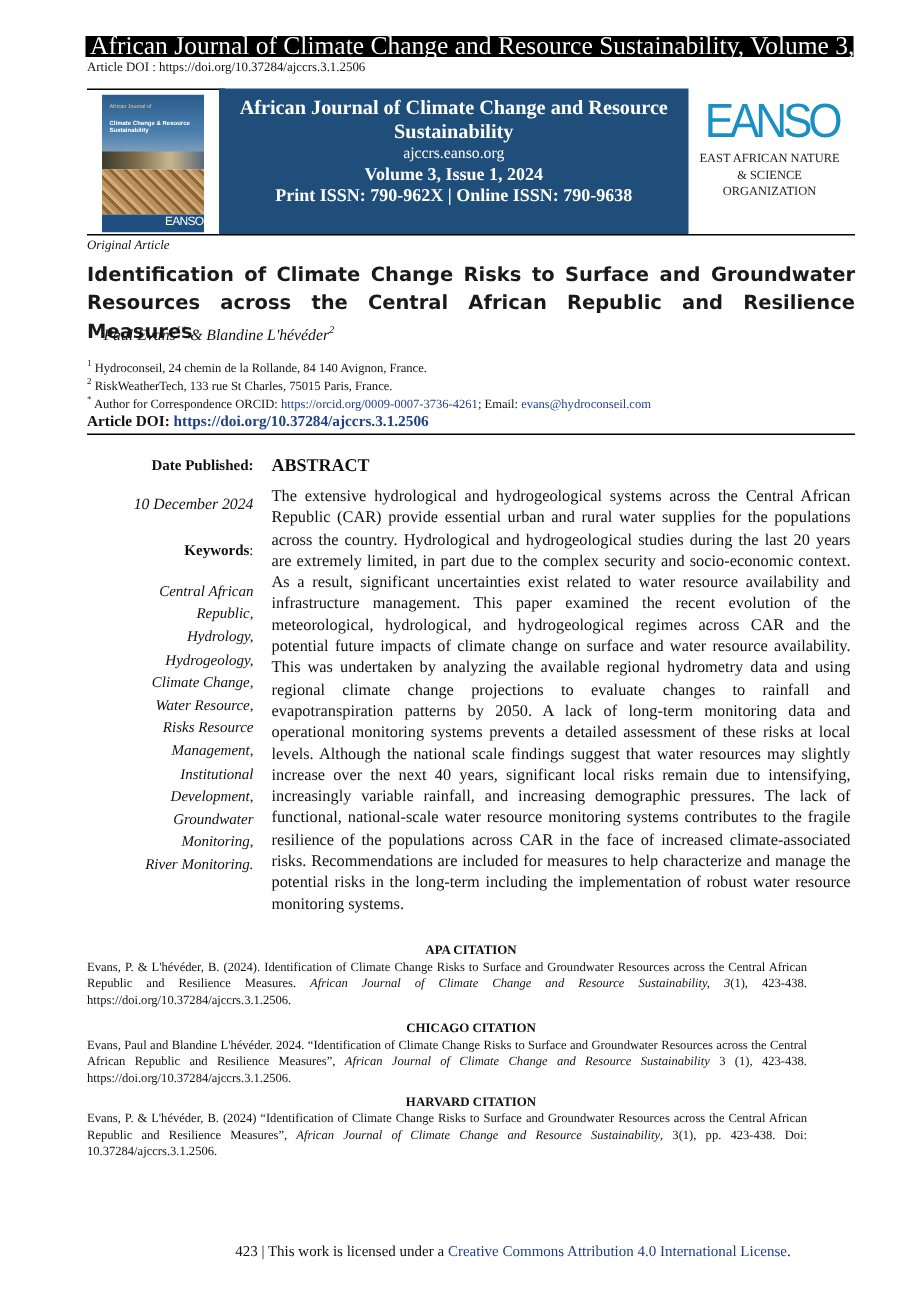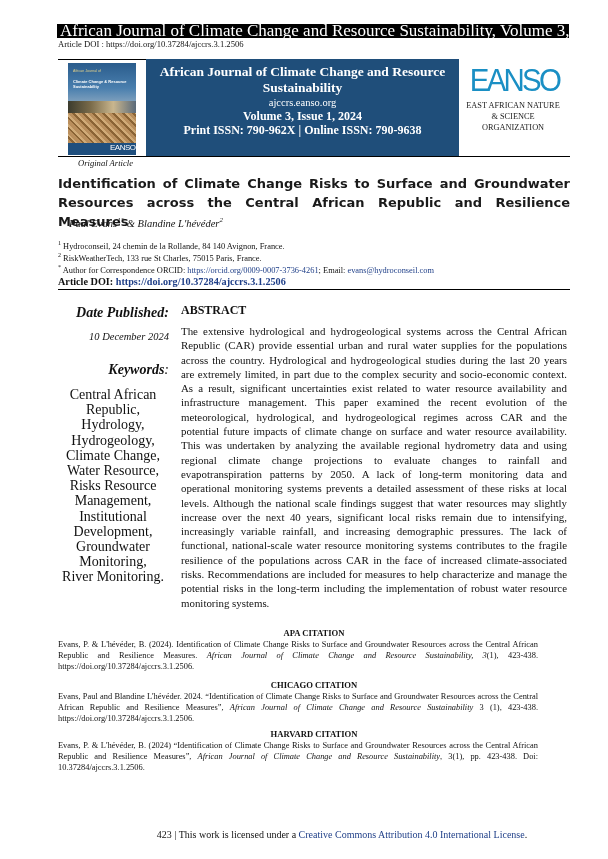--- a/index.html
+++ b/index.html
@@ -24,36 +24,36 @@
   .tb-name { font-size: 13.5px; font-weight: bold; line-height: 16px; margin-top: 5px; }
   .tb-url { font-size: 10.5px; line-height: 13px; }
   .tb-vol { font-size: 12px; font-weight: bold; line-height: 14px; }
   .tb-issn { font-size: 12px; font-weight: bold; line-height: 14px; }
   .tb-tdoi { font-size: 9.5px; line-height: 12px; margin-top: 44px; }
 
   .eanso-logo { left: 466px; top: 62px; width: 94px; text-align: center; }
   .eanso-mark { font-family: "Liberation Sans", sans-serif; font-size: 32px; color: #1a8fc4; letter-spacing: -3px; line-height: 36px; font-weight: normal; transform: scaleX(0.92); }
   .eanso-txt { font-size: 8.3px; line-height: 11px; color: #222; margin-top: 2px; }
 
-  .orig { left: 58px; top: 158px; font-size: 8.6px; font-style: italic; margin-left: 20px; }
+  .orig { left: 58px; top: 158px; font-size: 8.6px; font-style: italic; }
   .title { left: 58px; top: 174px; width: 512px; font-family: "DejaVu Sans", sans-serif; font-size: 13px; font-weight: bold; line-height: 19px; text-align: justify; color: #1a1a1a; }
   .authors { left: 69px; top: 216px; font-size: 10.5px; font-style: italic; white-space: nowrap; }
   .authors sup { font-size: 7px; }
 
   .affil { left: 58px; font-size: 8.4px; line-height: 11px; white-space: nowrap; }
   .affil sup { font-size: 6px; }
   .link { color: #1f3f88; }
   .artdoi { left: 58px; top: 276px; font-size: 10.2px; font-weight: bold; white-space: nowrap; }
   .artdoi .link { color: #1f3f88; margin-top: 20px; }
   .artdoi-line { left: 58px; top: 289px; width: 512px; height: 1px; background: #000; }
 
   .side { width: 112px; text-align: right; }
-  .side-label { font-size: 14px; font-weight: bold; font-style: italic; }
+  .side-label { font-size: 10px; font-weight: bold; }
   .side-date { font-size: 10.5px; font-style: italic; }
-  .side-kw { font-size: 14px; line-height: 15.2px; text-align: center; }
+  .side-kw { font-size: 10px; font-style: italic; line-height: 15.2px; }
 
   .abs-head { left: 181px; top: 303px; font-size: 12px; font-weight: bold; }
   .abs-body { left: 181px; top: 324px; width: 386px; font-size: 10.9px; line-height: 14.3px; text-align: justify; }
 
   .cit-head { left: 58px; width: 512px; text-align: center; font-size: 8.6px; font-weight: bold; }
   .cit-body { left: 58px; width: 480px; font-size: 8.4px; line-height: 11px; text-align: justify; }
 
   .footer { left: 0; top: 829px; width: 608px; text-align: center; font-size: 10px; white-space: nowrap; padding-left: 38px; }
 </style>
 </head>

